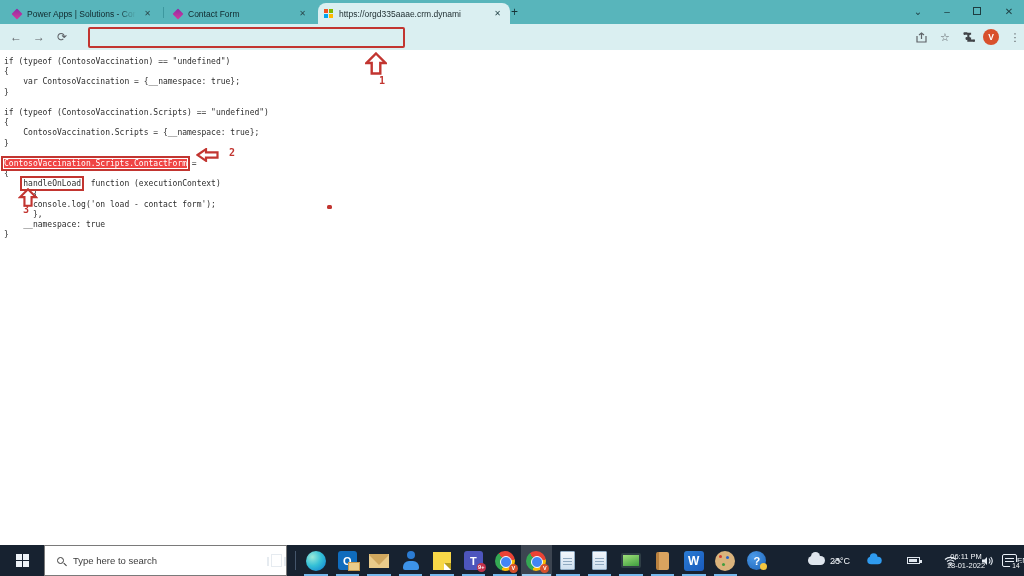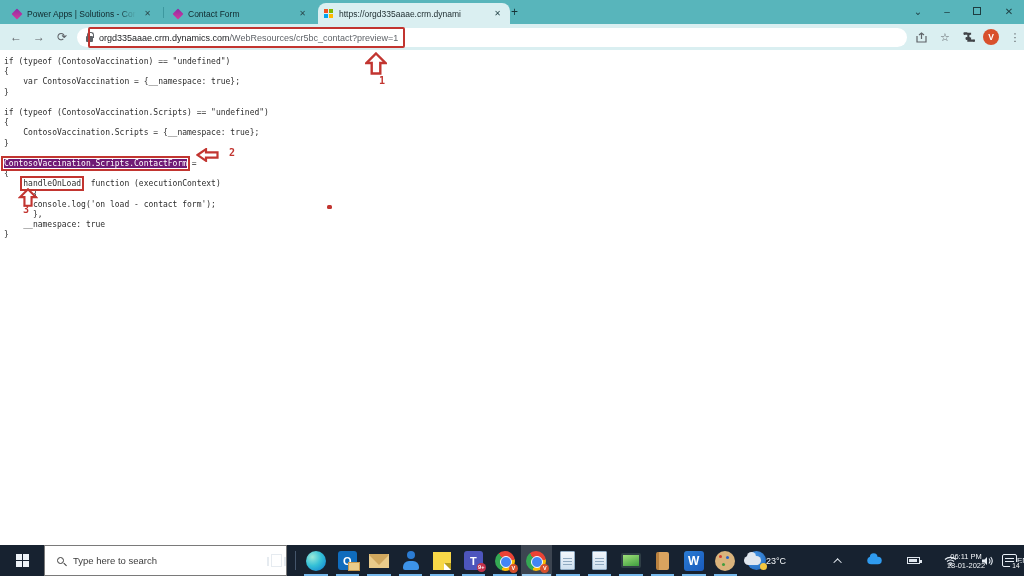--- a/index.html
+++ b/index.html
@@ -40,21 +40,21 @@
   .url .path { color:#5f6368; }
   .tbicon { position:absolute; top:4px; width:18px; height:18px; display:flex; align-items:center;
             justify-content:center; font-size:11px; color:#5f6368; }
   .avatar { width:16px; height:16px; border-radius:50%; background:#d8502c; color:#fff; font-size:8.5px;
             font-weight:bold; text-align:center; line-height:16px; }
 
   
   .code { position:absolute; left:4px; top:57px; font-family:"DejaVu Sans Mono", monospace;
           font-size:8px; line-height:10.2px; color:#2d2d2d; white-space:pre; }
   .code-line { height:10.2px; }
-  .sel { background:#701a75; color:#fff; }
+  .sel { background:#ef4444; color:#fff; }
   .boxed { outline:2px solid #c23530; outline-offset:1px; }
 
   
   .ann { position:absolute; z-index:9; }
   .urlbox { left:88px; top:27px; width:317px; height:21px; border:2px solid #c23530; border-radius:2px; }
   .annlabel { color:#c23530; font-weight:bold; font-size:10px; font-family:"DejaVu Sans Mono", monospace; }
   .reddot { left:327px; top:205px; width:5px; height:4px; background:#c23530; border-radius:1.5px; }
 
   
   .taskbar { position:absolute; left:0; top:545px; width:1024px; height:31px; background:#172230;
@@ -118,21 +118,21 @@
   .i-word { width:20px; height:20px; background:linear-gradient(135deg,#2b7cd3,#185abd); border-radius:3px; }
   .i-word .glyph { font-size:12px; }
   .i-paint { width:20px; height:20px; border-radius:50%; background:#d9b37c; }
   .i-paint::before { content:""; position:absolute; left:4px; top:4px; width:3px; height:3px; border-radius:50%;
                      background:#d23b2e; box-shadow:7px 1px 0 #2b64c6, 3px 8px 0 #3f9d3f; }
   .i-get-help { width:19px; height:19px; border-radius:50%; background:radial-gradient(circle at 35% 30%,#4b9ae8,#1c63b8); }
   .i-get-help .glyph { font-size:11px; }
   .i-get-help::after { content:""; position:absolute; right:-1px; bottom:0; width:7px; height:7px;
                        border-radius:50%; background:#f4c63f; }
 
-  .weather { left:744px; gap:5px; }
+  .weather { left:808px; gap:5px; }
   .cloud { width:17px; height:9px; background:#dfe6ee; border-radius:6px; position:relative; }
   .cloud::before { content:""; position:absolute; left:3px; top:-4px; width:9px; height:9px; border-radius:50%;
                    background:#dfe6ee; }
   .cloud.blue, .cloud.blue::before { background:#2f9bef; }
   .temp { font-size:9px; color:#f2f5f8; }
   .tray { left:836px; gap:24px; }
   .chev { width:6px; height:6px; border-left:1.5px solid #e8eef5; border-top:1.5px solid #e8eef5;
           transform:rotate(45deg) translateY(2px); }
   .onedrive { transform:scale(.85); }
   .batt { width:13px; height:7px; border:1px solid #dfe6ee; position:relative; }
@@ -182,24 +182,20 @@
     <div class="winctl" style="left:964px;">
         <span class="restore-glyph"></span>
       </div>
     <div class="winctl" style="left:996px;">✕</div>
   </div>
 
   <div class="toolbar">
     <div class="navbtn" style="left:7px;">←</div>
     <div class="navbtn" style="left:30px;">→</div>
     <div class="navbtn" style="left:53px;">⟳</div>
-    <div class="pill">
-      <span class="lock"></span>
-      <span class="url"><span>orgd335aaae.crm.dynamics.com</span><span class="path">/WebResources/cr5bc_contact?preview=1</span></span>
-    </div>
     <div class="tbicon" style="left:912px;">
       <svg width="11" height="11" viewBox="0 0 11 11">
           <path d="M1 4v6h9V4" fill="none" stroke="#5f6368" stroke-width="1.2"></path>
           <path d="M5.5 7V1M3 3l2.5-2L8 3" fill="none" stroke="#5f6368" stroke-width="1.2"></path>
         </svg>
     </div>
     <div class="tbicon" style="left:936px;">☆</div>
     <div class="tbicon" style="left:960px;">
       <svg width="12" height="12" viewBox="0 0 12 12">
           <path d="M4 1h4v2.2a1.4 1.4 0 1 0 0 2.6V8h2.2a1.4 1.4 0 1 1 0 2.6H8v0H4V8.4a1.4 1.4 0 1 1 0-2.6V3.2H1.8a1.4 1.4 0 1 1 0-2.6H4z" fill="#404347" transform="translate(0.5,0.8) scale(0.95)"></path>

